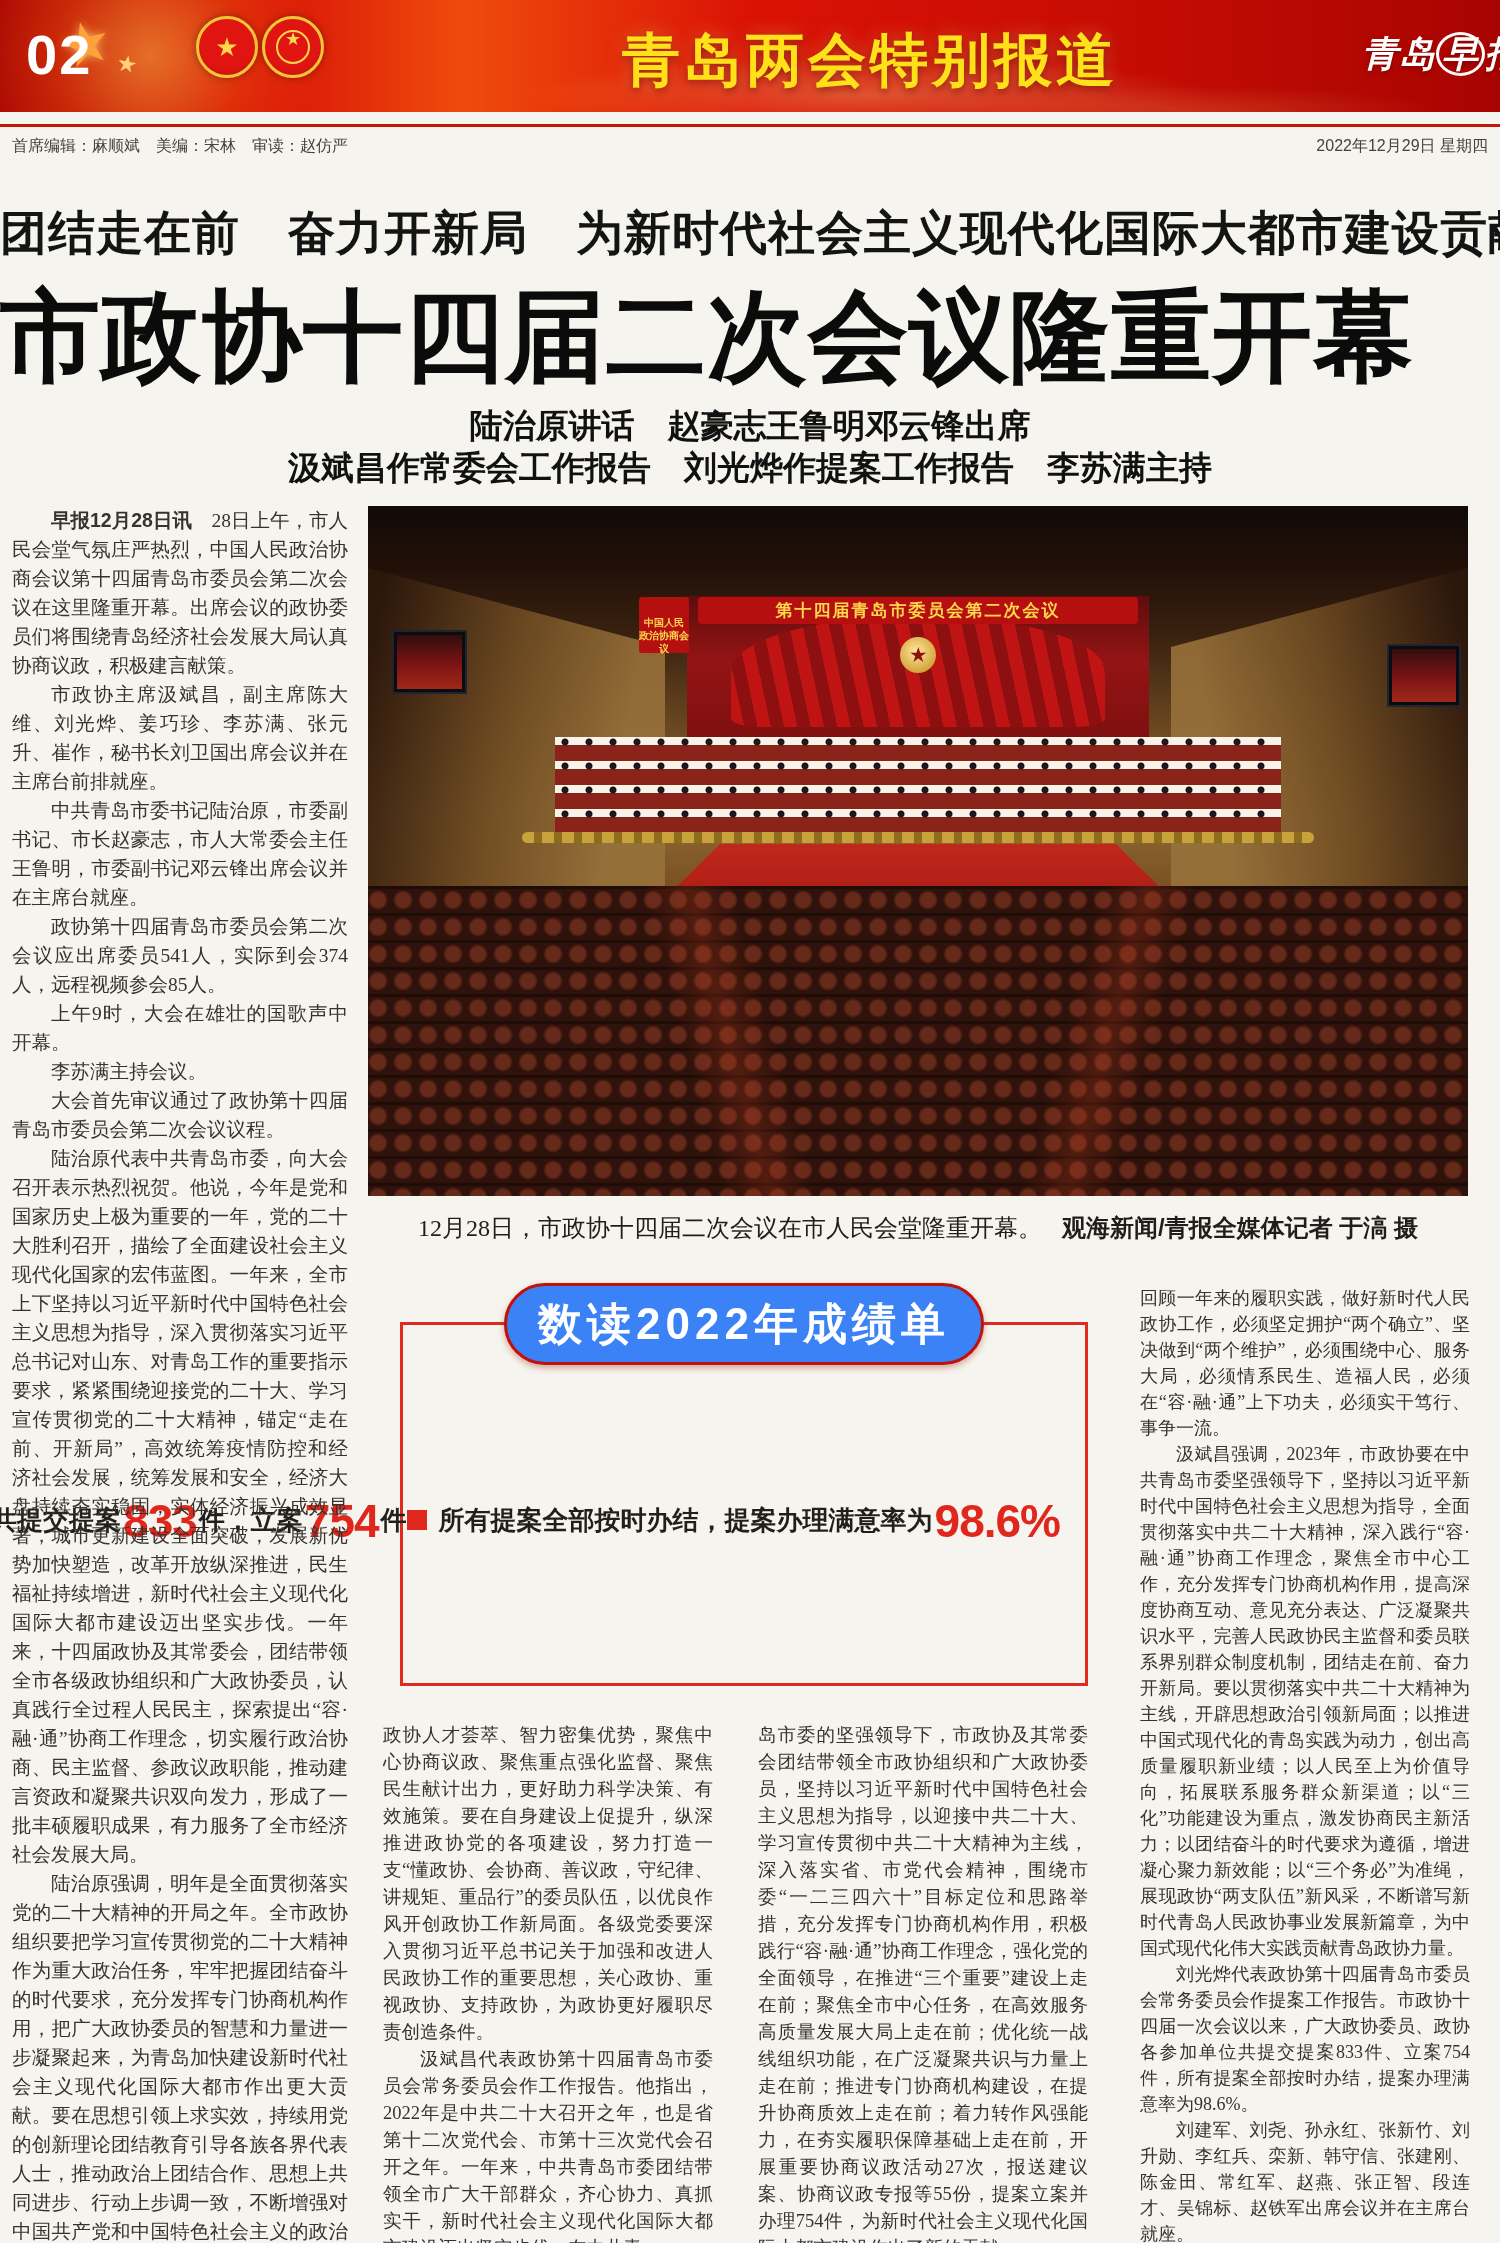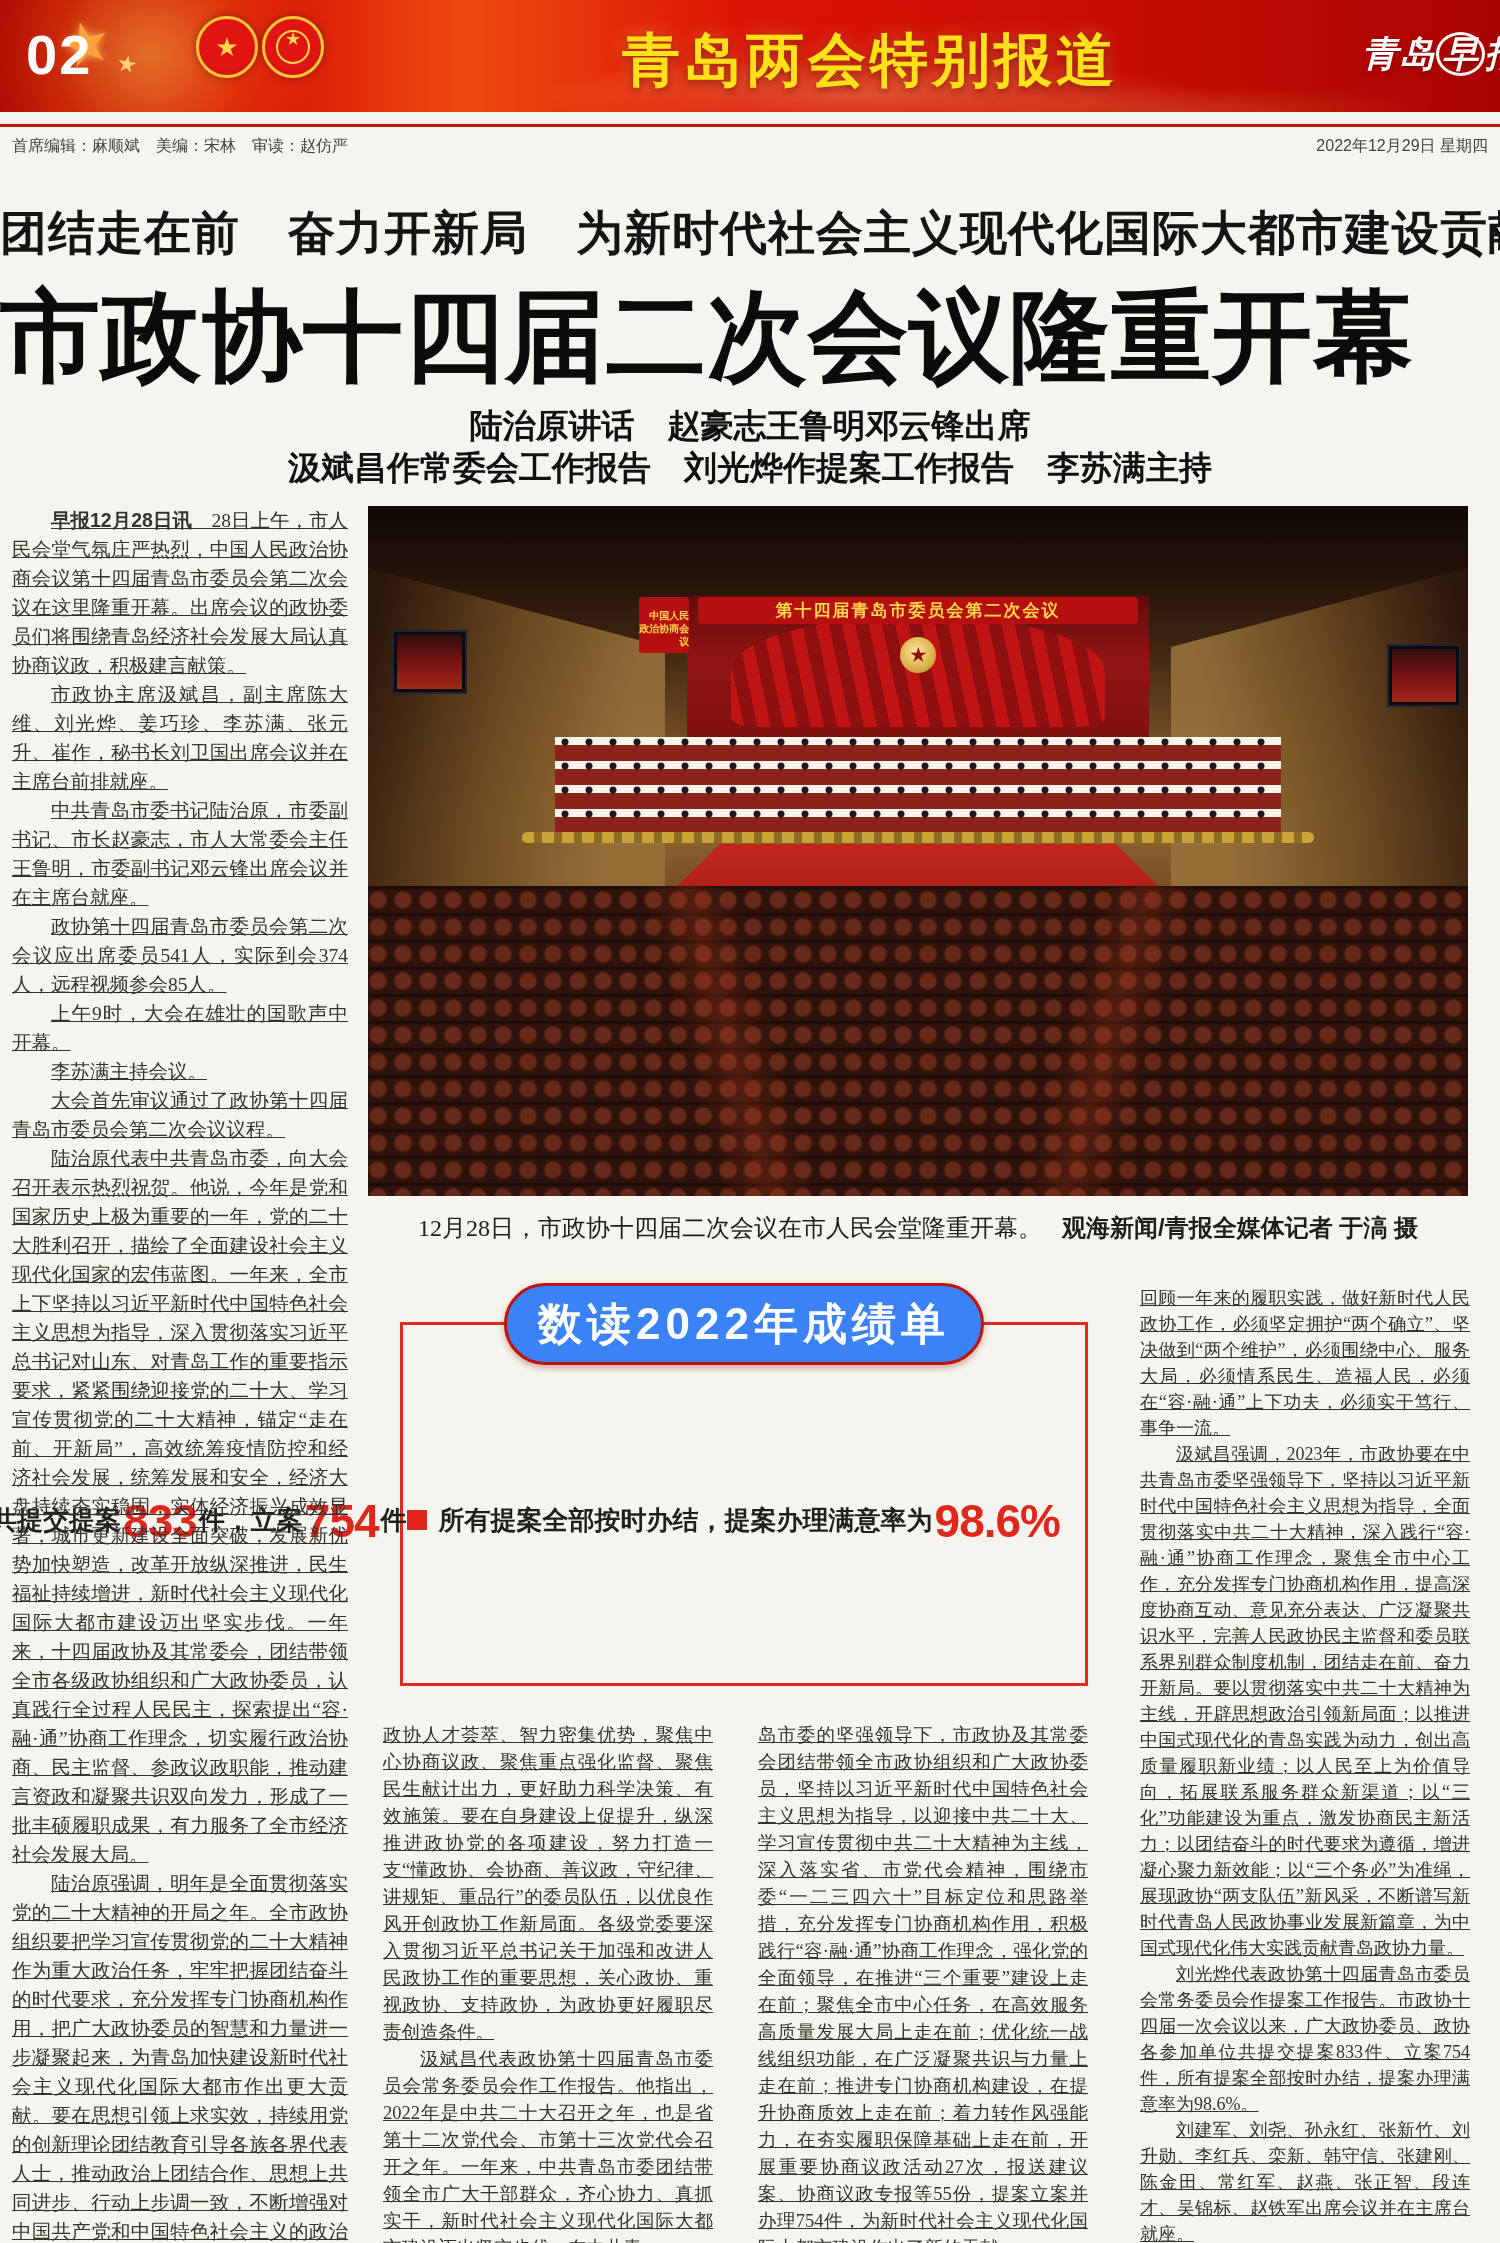--- a/index.html
+++ b/index.html
@@ -40,21 +40,21 @@
 
   
   .kicker{left:0;top:202px;width:1500px;text-align:center;font:900 47px "Liberation Sans",sans-serif;
           color:#141414;letter-spacing:1px;white-space:nowrap;}
   .headline{left:0;top:271px;width:1500px;text-align:left;font:900 100px "Liberation Serif",serif;
             color:#0b0b0b;letter-spacing:1px;white-space:nowrap;}
   .deck{left:0;width:1500px;text-align:center;font:700 33px "Liberation Serif",serif;color:#111;white-space:nowrap;}
   .deck1{top:404px;} .deck2{top:446px;}
 
   
-  .col{position:absolute;text-align:justify;overflow:hidden;color:#34332e;text-decoration:underline;}
+  .col{position:absolute;text-align:justify;overflow:hidden;color:#34332e;}
   .col p{margin:0;text-indent:2em;}
   .col p.cont{text-indent:0;}
   .colA{left:12px;top:506px;width:336px;height:1737px;font-size:19.5px;line-height:29px;}
   .colB{left:383px;top:1722px;width:330px;height:521px;font-size:18.5px;line-height:27px;}
   .colC{left:758px;top:1722px;width:330px;height:521px;font-size:18.5px;line-height:27px;}
   .colD{left:1140px;top:1285px;width:330px;height:958px;font-size:18px;line-height:26px;}
   .lead{font-weight:700;font-family:"Liberation Sans",sans-serif;}
 
   
   .photo{left:368px;top:506px;width:1100px;height:690px;overflow:hidden;
@@ -68,22 +68,22 @@
     background:linear-gradient(180deg,#5e0d0d,#931414 30%,#801010 65%,#5f0b0b);}
   .flags{left:33%;top:16%;width:34%;height:16%;border-radius:50% 50% 8% 8%;opacity:.95;
     background:repeating-linear-gradient(78deg,#c31414 0 13px,#8e0f0f 13px 26px);}
   .ph-emblem{left:48.4%;top:19%;width:36px;height:36px;border-radius:50%;
     background:radial-gradient(circle at 45% 40%,#ffe79a,#d3a63e 70%,#a87c22);display:flex;align-items:center;justify-content:center;
     font:700 18px "Liberation Sans",sans-serif;color:#8e1010;}
   .banner{left:30%;top:13.2%;width:40%;height:27px;background:#b50f0f;border-radius:4px;
     color:#ffd74d;font:700 17px "Liberation Sans",sans-serif;line-height:27px;text-align:center;
     letter-spacing:2px;white-space:nowrap;}
   .sidesign{left:24.6%;top:13.2%;width:4.6%;height:56px;background:#b50f0f;border-radius:3px;
-    color:#ffd74d;font:700 10px "Liberation Sans",sans-serif;line-height:13px;text-align:right;
-    padding-top:12px;box-sizing:border-box;}
+    color:#ffd74d;font:700 10px "Liberation Sans",sans-serif;line-height:13px;text-align:center;
+    padding-top:19px;box-sizing:border-box;}
   .dais{left:17%;top:33.5%;width:66%;height:14.5%;
     background-color:#7a1d14;
     background-image:radial-gradient(circle at 10px 5px, #1f151a 3px, transparent 4px),
       repeating-linear-gradient(180deg,#f8f3e8 0 8px,#8a241a 8px 24px);
     background-size:24px 24px,auto;}
   .flowers{left:14%;top:47.2%;width:72%;height:11px;border-radius:6px;
     background:repeating-linear-gradient(90deg,#caa23c 0 12px,#8d6c20 12px 20px);}
   .carpet{left:25%;top:49%;width:50%;height:11%;clip-path:polygon(14% 0,86% 0,100% 100%,0 100%);
     background:linear-gradient(180deg,#c3271c,#a01a12);}
   .audience{left:0;top:55%;width:100%;height:45%;background-color:#2e120b;

